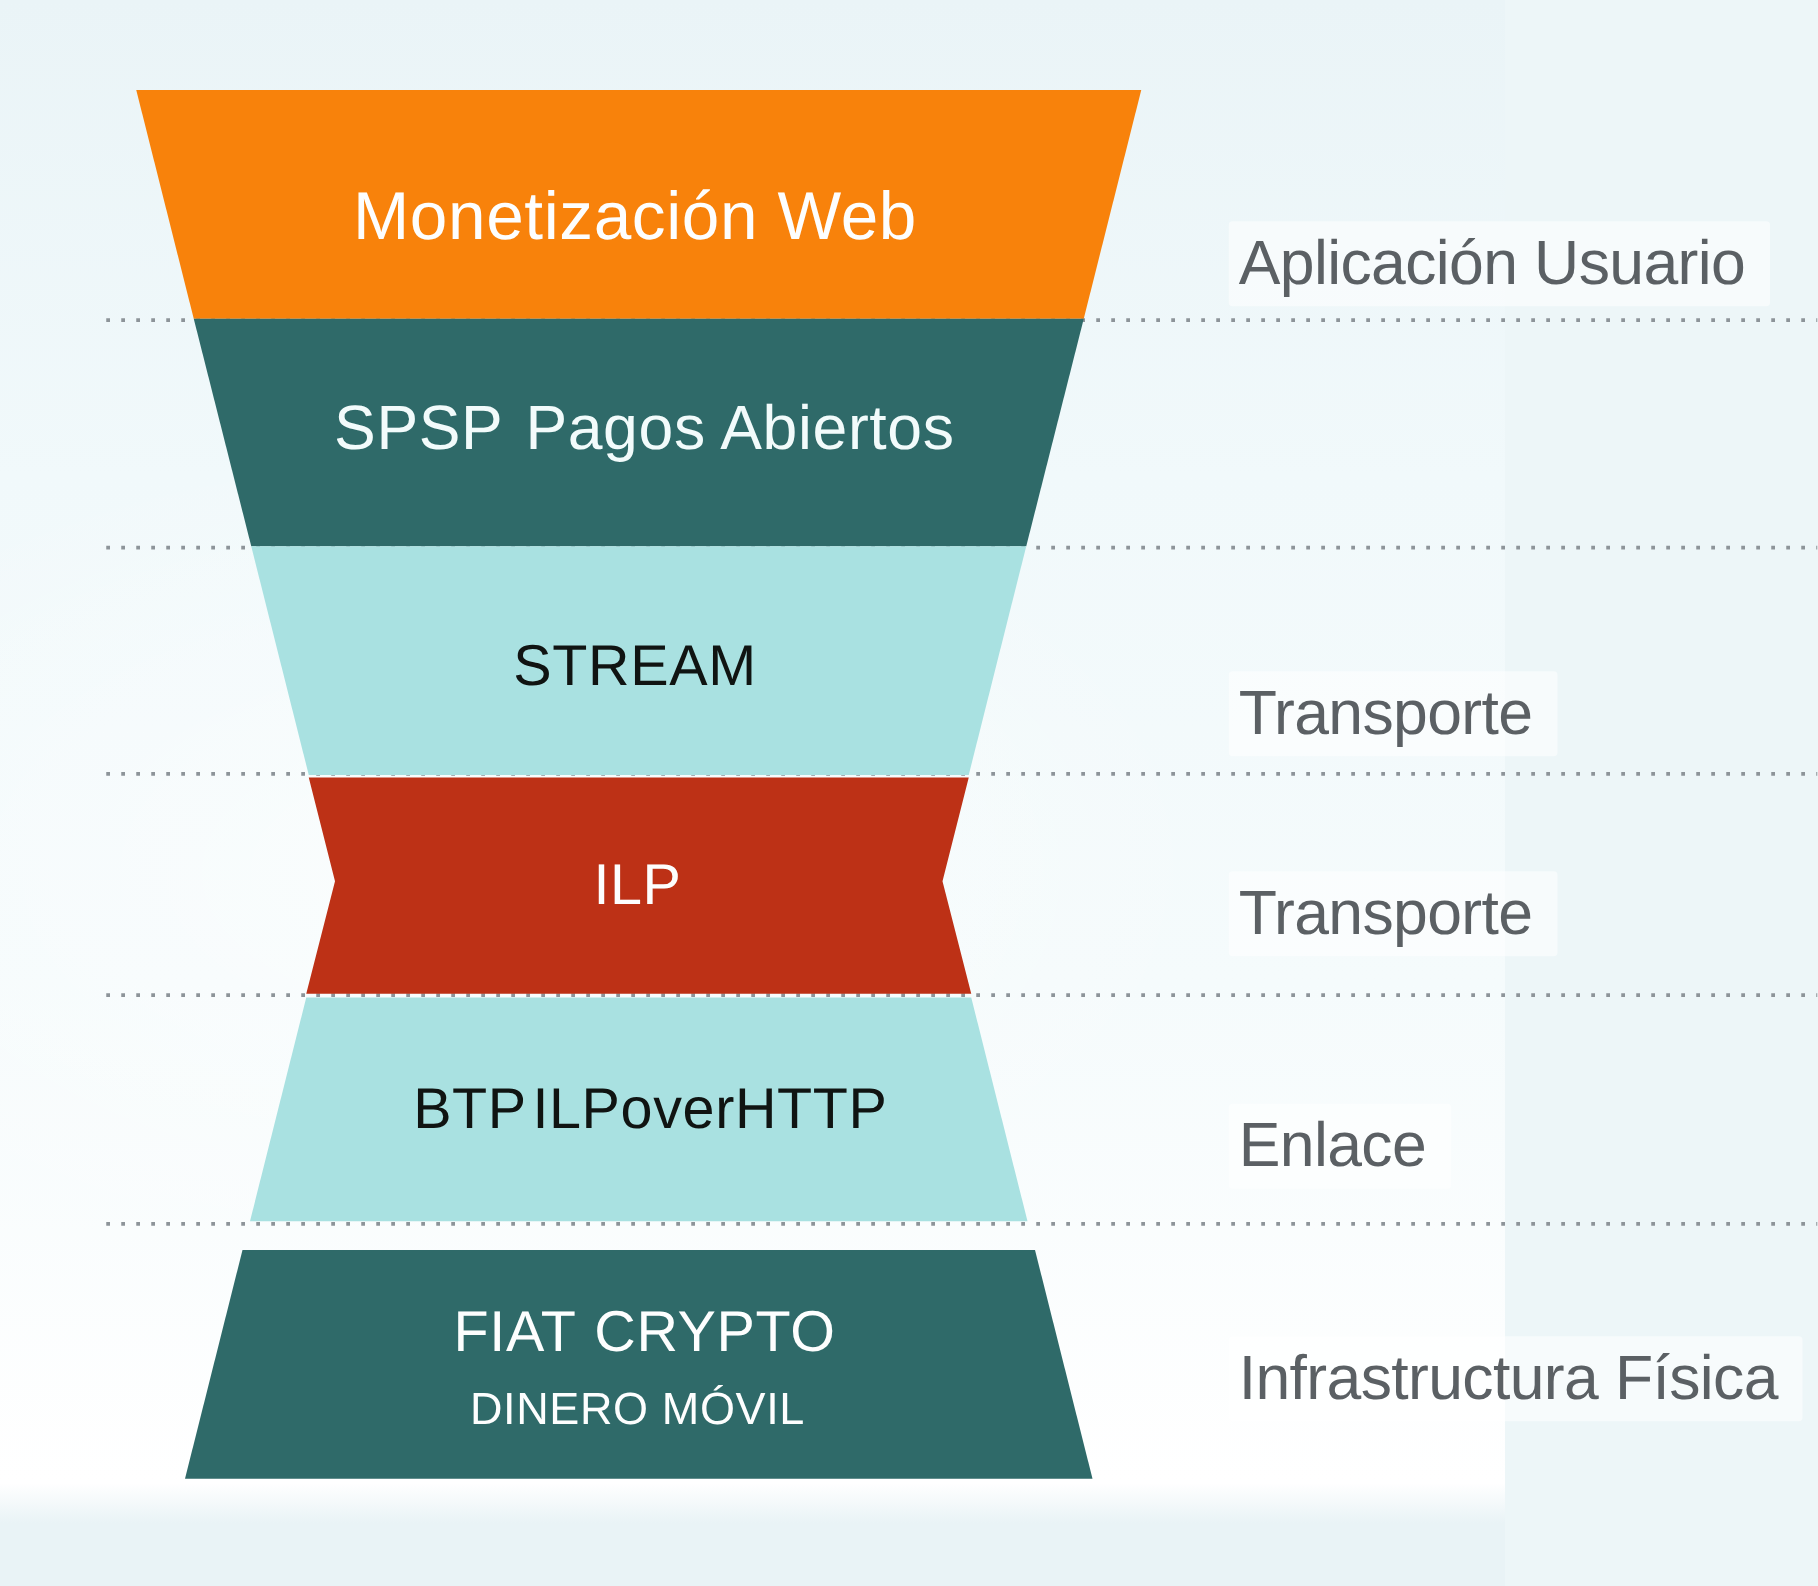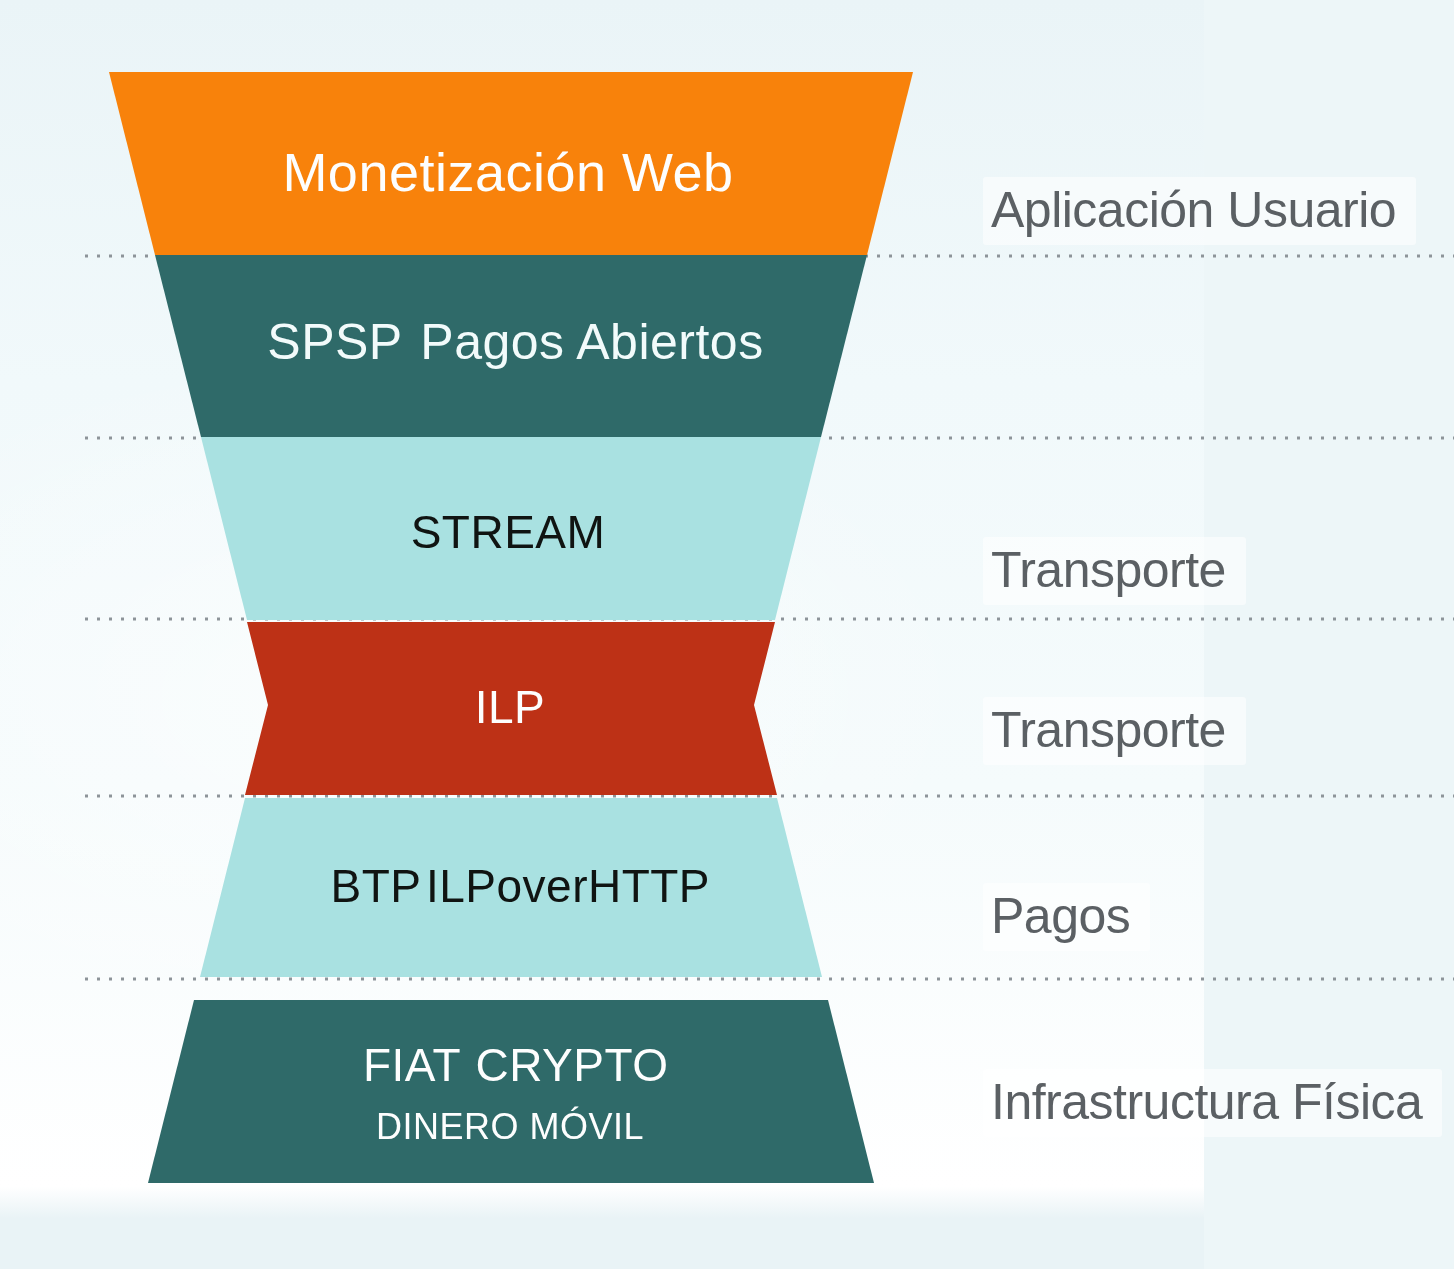--- a/index.html
+++ b/index.html
@@ -69,16 +69,16 @@
     <text class="funnel-text" x="568" y="902" font-size="46" text-anchor="middle" fill="#101412">ILPoverHTTP</text>
 
     <text class="funnel-text" x="412" y="1081" font-size="46" text-anchor="middle" fill="#fdfefe">FIAT</text>
     <text class="funnel-text" x="572" y="1081" font-size="46" text-anchor="middle" fill="#fdfefe">CRYPTO</text>
     <text class="funnel-text" x="510" y="1139" font-size="36" text-anchor="middle" fill="#fdfefe">DINERO MÓVIL</text>
   </svg>
 
   <div class="side-label" style="top:144px">Aplicación Usuario</div>
   <div class="side-label" style="top:504px">Transporte</div>
   <div class="side-label" style="top:664px">Transporte</div>
-  <div class="side-label" style="top:850px">Pagos</div>
+  <div class="side-label" style="top:850px">Enlace</div>
   <div class="side-label" style="top:1036px">Infrastructura Física</div>
 
 </div>
 
 </body></html>

